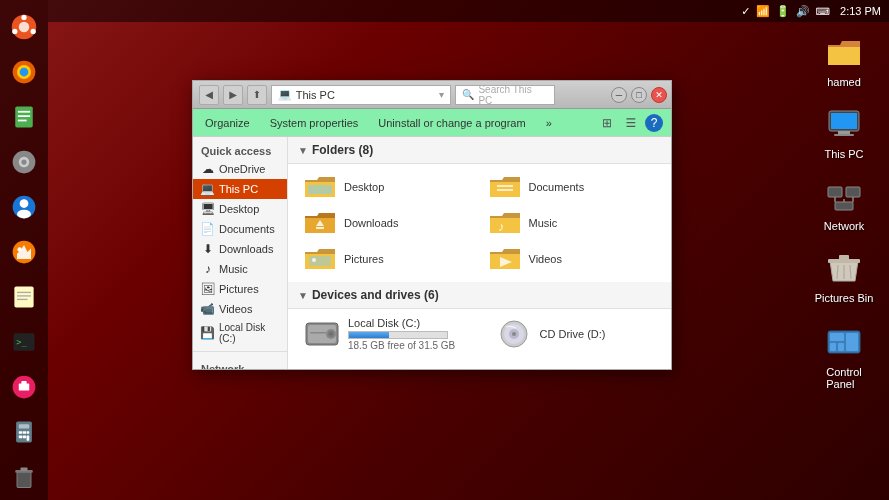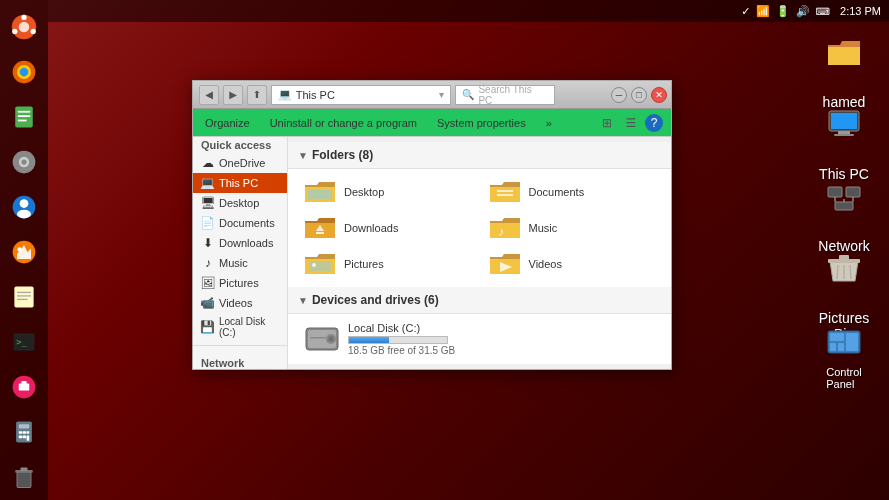--- a/index.html
+++ b/index.html
@@ -74,23 +74,23 @@
     }
     .desktop-icon-img {
       width: 40px;
       height: 40px;
       display: flex;
       align-items: center;
       justify-content: center;
     }
     .desktop-icon-label {
       color: white;
-      font-size: 14px;
+      font-size: 11px;
       text-align: center;
-      margin-top: 22px;
+      margin-top: 4px;
       text-shadow: 1px 1px 2px rgba(0,0,0,0.8);
     }
 
     
     .explorer-window {
       position: absolute;
       left: 192px;
       top: 80px;
       width: 480px;
       height: 290px;
@@ -176,40 +176,39 @@
       padding: 0 6px;
       font-size: 11px;
       color: #999;
       margin-left: 4px;
       width: 100px;
     }
 
     
     .toolbar {
       height: 28px;
-      background: #22c55e;
+      background: #86efac;
       border-bottom: 1px solid #ccc;
       display: flex;
       align-items: center;
       padding: 0 8px;
       gap: 12px;
     }
     .toolbar-item {
       font-size: 11px;
       color: #333;
       cursor: pointer;
       padding: 2px 4px;
     }
 
     
     .explorer-body {
       display: flex;
       flex: 1;
       overflow: hidden;
-      align-items: center;
     }
 
     
     .sidebar {
       width: 95px;
       background: #f5f5f5;
       border-right: 1px solid #ddd;
       overflow-y: auto;
       padding: 4px 0;
     }
@@ -537,22 +536,22 @@
 
     <div class="title-bar-buttons">
       <div class="tb-btn minimize">─</div>
       <div class="tb-btn maximize">□</div>
       <div class="tb-btn close">✕</div>
     </div>
   </div>
 
   <div class="toolbar">
     <span class="toolbar-item">Organize</span>
+    <span class="toolbar-item">System properties</span>
     <span class="toolbar-item">Uninstall or change a program</span>
-    <span class="toolbar-item">System properties</span>
     <span class="toolbar-item">»</span>
     <div class="toolbar-right">
       <div class="toolbar-icon-btn">⊞</div>
       <div class="toolbar-icon-btn">☰</div>
       <div class="toolbar-icon-btn" style="background:#1a6bbf;color:white;border-radius:50%;width:18px;height:18px;">?</div>
     </div>
   </div>
 
   <div class="explorer-body">
 
@@ -696,16 +695,31 @@
           </div>
           <div class="device-info">
             <span class="device-name">Local Disk (C:)</span>
             <div class="device-bar-wrap">
               <div class="device-bar" style="width:41%;"></div>
             </div>
             <span class="device-free">18.5 GB free of 31.5 GB</span>
           </div>
         </div>
 
+        <div class="device-item" style="flex:1;">
+          <div class="device-icon">
+            <svg width="36" height="30" viewBox="0 0 36 30">
+              <circle cx="18" cy="15" r="13" fill="#ccc" stroke="#999" stroke-width="1"></circle>
+              <circle cx="18" cy="15" r="10" fill="#d8d8e8"></circle>
+              <circle cx="18" cy="15" r="5" fill="#b8b8c8"></circle>
+              <circle cx="18" cy="15" r="2" fill="#888"></circle>
+
+              <path d="M10,8 Q14,6 20,9" stroke="white" stroke-width="1.5" fill="none" opacity="0.6"></path>
+            </svg>
+          </div>
+          <div class="device-info">
+            <span class="device-name">CD Drive (D:)</span>
+          </div>
+        </div>
       </div>
     </div>
   </div>
 </div>
 
 </body></html>

